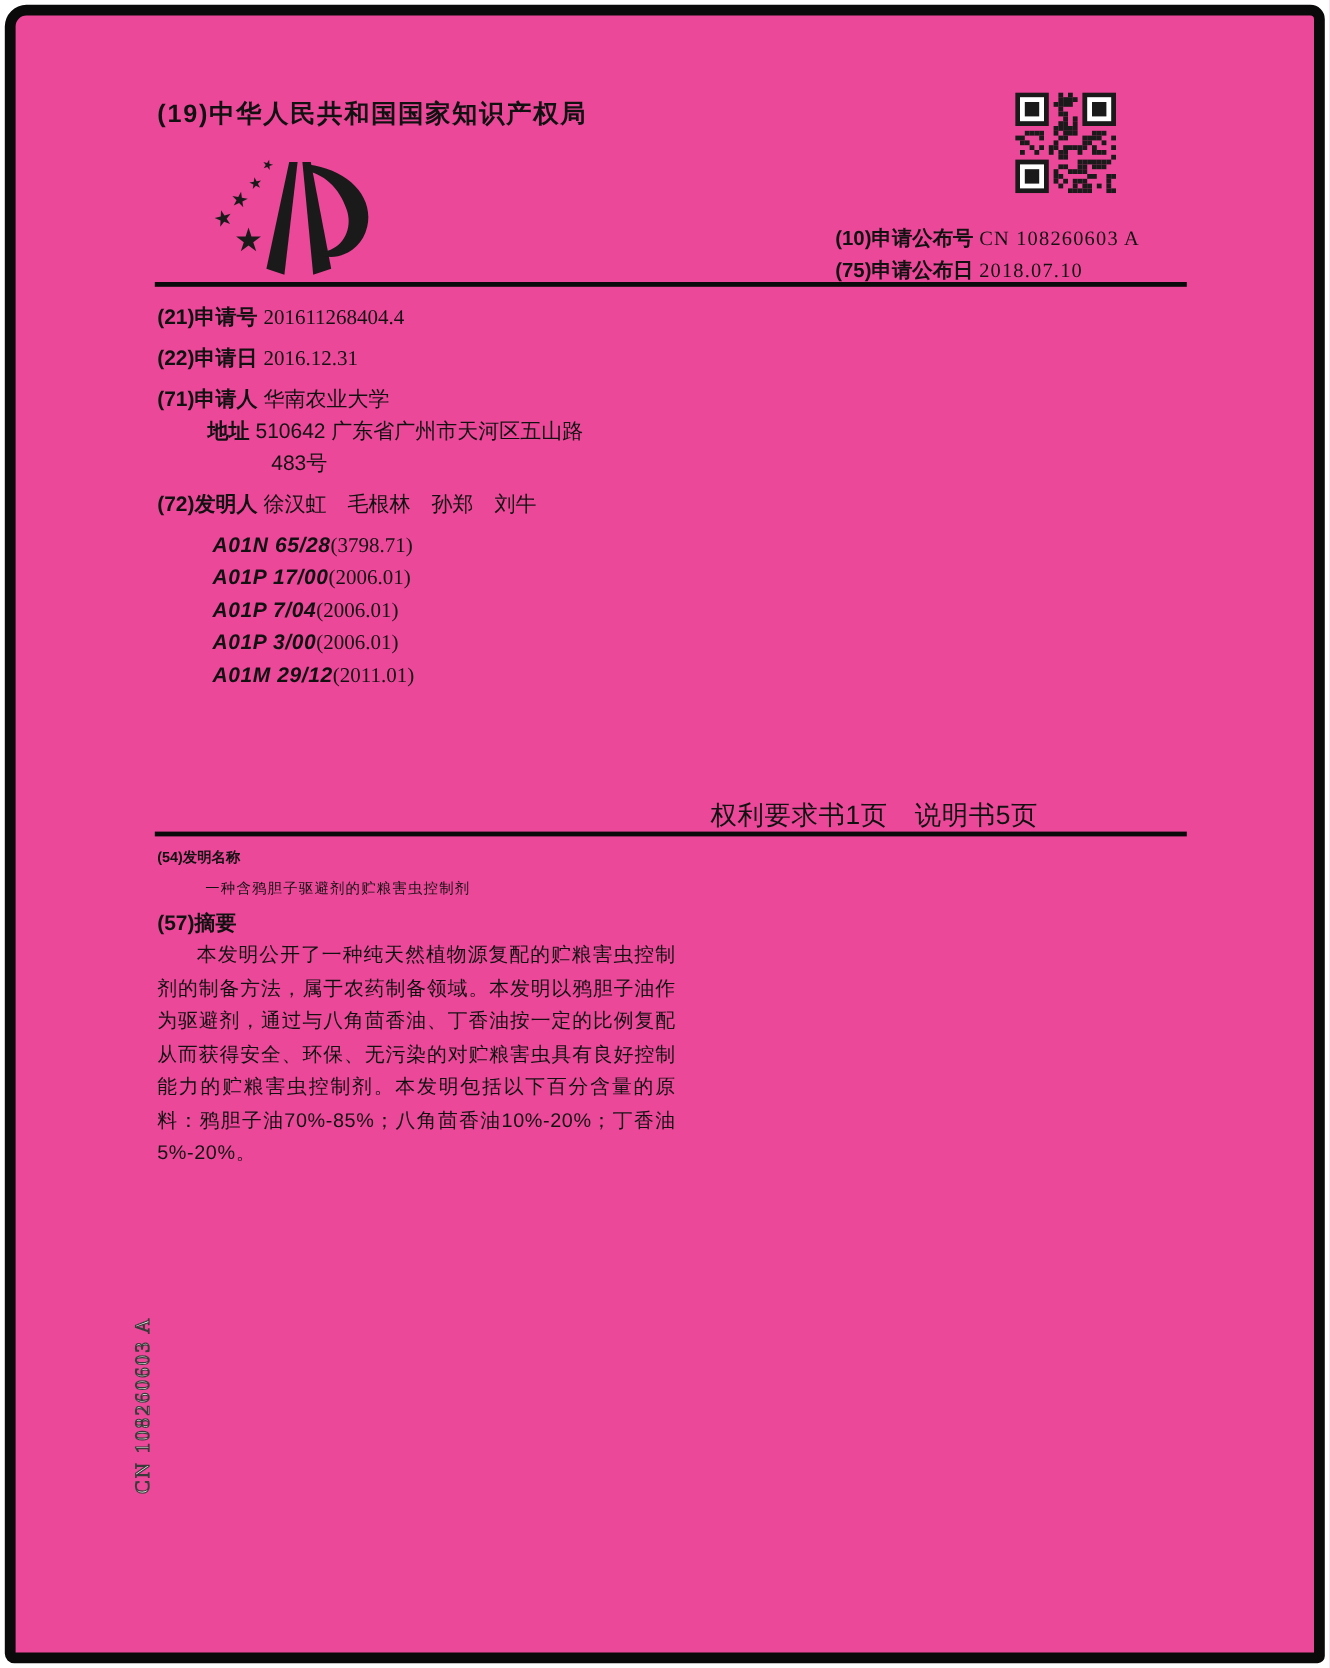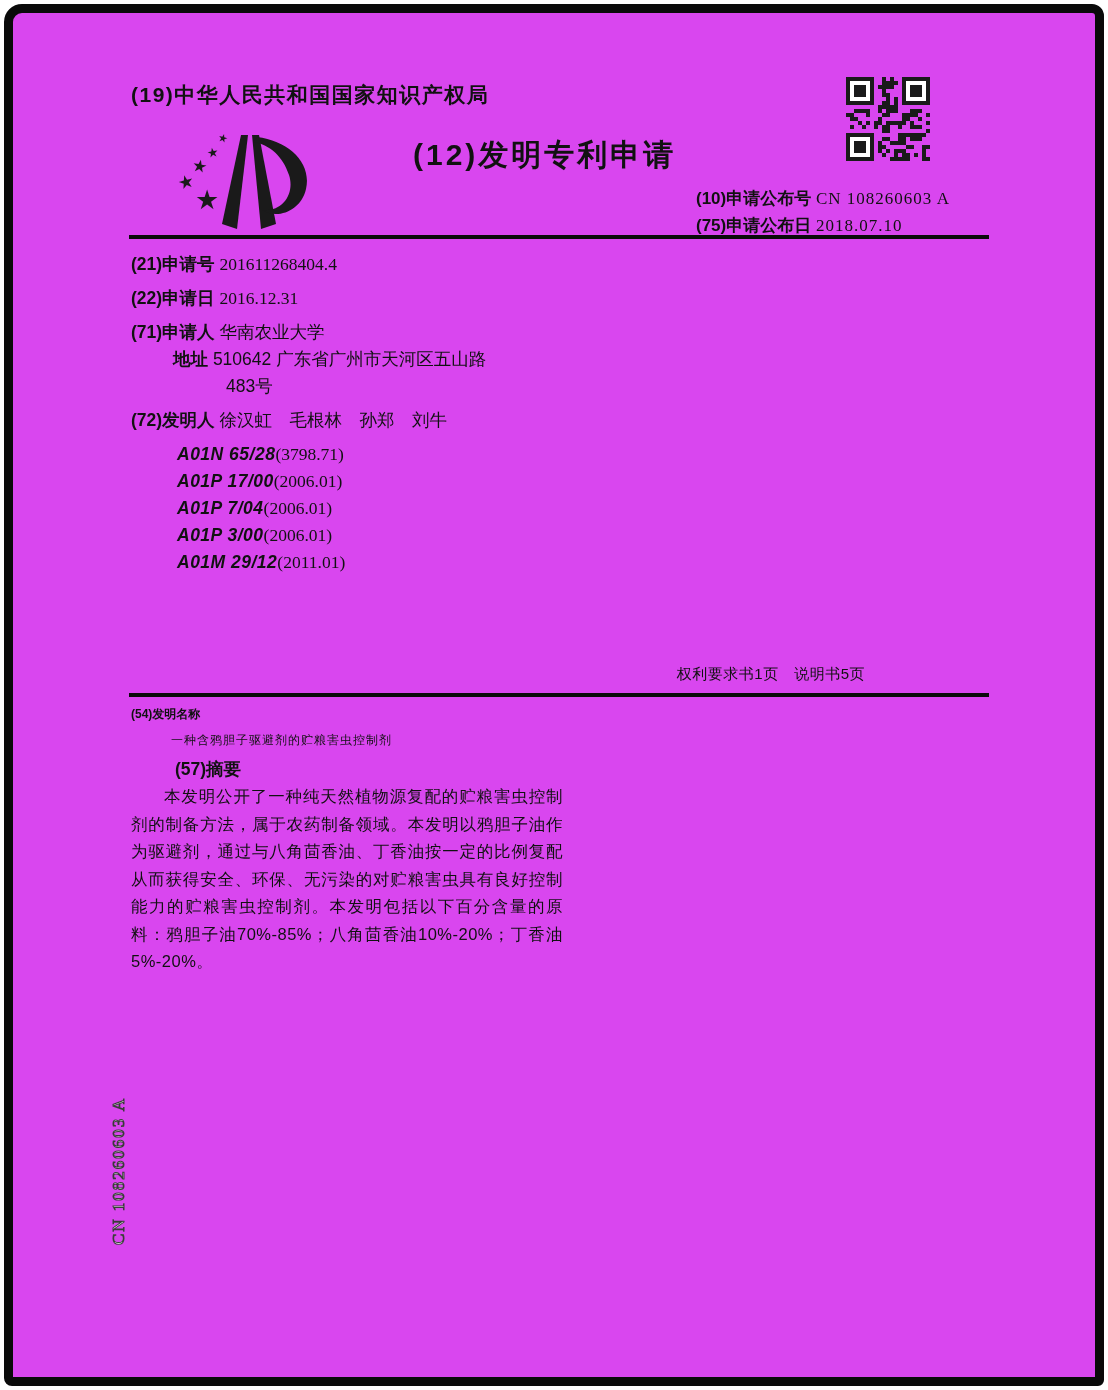--- a/index.html
+++ b/index.html
@@ -1,17 +1,17 @@
 <!DOCTYPE html>
 <html><head>
 <meta charset="utf-8">
 <style>
   html,body{margin:0;padding:0;background:#fff;}
   body{width:1108px;height:1390px;position:relative;font-family:"Liberation Sans",sans-serif;color:#111;}
-  .page{position:absolute;inset:4px;border:9px solid #0a0a0a;border-radius:18px 12px 6px 8px;background:#d946ef;box-sizing:border-box;}
+  .page{position:absolute;inset:4px;border:9px solid #0a0a0a;border-radius:18px 12px 6px 8px;background:#ec4899;box-sizing:border-box;}
   .abs{position:absolute;}
 
   
   .office-line{left:118px;top:68px;font-size:21px;font-weight:bold;letter-spacing:1.5px;}
   .doc-type{left:400px;top:122px;font-size:30px;font-weight:bold;letter-spacing:3px;}
   .qr{left:833px;top:64px;width:84px;height:84px;}
   .pub-block{left:683px;top:172px;width:300px;line-height:27px;font-size:17px;white-space:nowrap;}
   .pub-block .lbl{font-weight:bold;}
   .pub-block .val{font-family:"Liberation Serif",serif;letter-spacing:1px;}
 
@@ -30,27 +30,27 @@
   .entry{margin-bottom:7px;}
   .entry .lbl{font-weight:bold;}
   .entry .val{font-family:"Liberation Serif",serif;text-align:right;}
   .cjkval{font-family:"Liberation Sans",sans-serif;}
   .addr1{padding-left:42px;}
   .addr2{padding-left:95px;}
   .ipc-list{padding-left:46px;}
   .ipc-row .code{font-style:italic;font-weight:bold;font-family:"Liberation Sans",sans-serif;letter-spacing:0.5px;}
   .ipc-row .ver{font-family:"Liberation Serif",serif;}
 
-  .pages-info{top:652px;right:230px;font-size:15px;letter-spacing:0.5px;}
+  .pages-info{top:652px;right:230px;font-size:22px;letter-spacing:0.5px;}
 
   
   .sec54{left:118px;top:688px;font-size:12px;line-height:26px;}
   .sec-label{font-weight:bold;}
   .invention-title{padding-left:40px;letter-spacing:1px;}
-  .sec57{left:118px;top:744px;font-size:17.5px;margin-left:44px;}
+  .sec57{left:118px;top:744px;font-size:17.5px;}
   .abstract-text{left:118px;top:770px;width:432px;font-size:16.5px;line-height:27.5px;text-align:justify;text-indent:2em;letter-spacing:0.5px;}
 
   
   .vertical-num{left:96px;top:1232px;transform:rotate(-90deg);transform-origin:left top;
     font-family:"Liberation Serif",serif;font-size:17px;letter-spacing:2px;white-space:nowrap;
     color:#fff;-webkit-text-stroke:1px #3a3a3a;}
 </style>
 </head>
 <body>
 
@@ -193,21 +193,20 @@
       <polygon points="87,6 94,6 111,95 96,100" fill="#1a1a1a"></polygon>
       <path d="M92,8 C124,12 147,34 141,60 C136,82 112,91 97,81 C118,83 130,64 124,46 C118,27 104,15 88,13 Z" fill="#1a1a1a"></path>
     </svg>
     <span class="star" style="left:30px;top:58px;font-size:27px;">★</span>
     <span class="star" style="left:13px;top:44px;font-size:18px;transform:rotate(-15deg);">★</span>
     <span class="star" style="left:27px;top:29px;font-size:17px;transform:rotate(10deg);">★</span>
     <span class="star" style="left:42px;top:17px;font-size:13px;transform:rotate(-10deg);">★</span>
     <span class="star" style="left:53px;top:4px;font-size:11px;transform:rotate(15deg);">★</span>
   </div>
 
-  <div class="abs doc-type">(12)发明专利申请</div>
 
   <div class="abs pub-block">
     <div><span class="lbl">(10)申请公布号</span> <span class="val">CN 108260603 A</span></div>
     <div><span class="lbl">(75)申请公布日</span> <span class="val">2018.07.10</span></div>
   </div>
 
   <div class="abs rule rule1"></div>
 
   <div class="abs biblio">
     <div class="entry">

